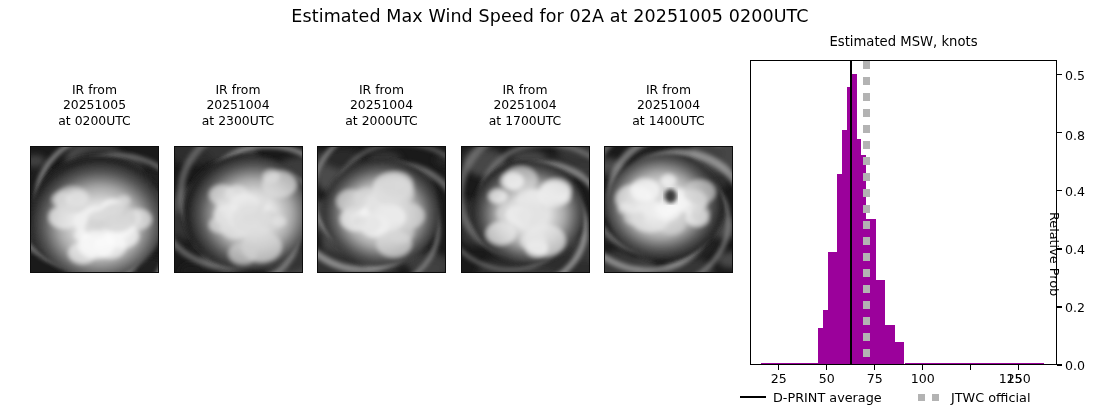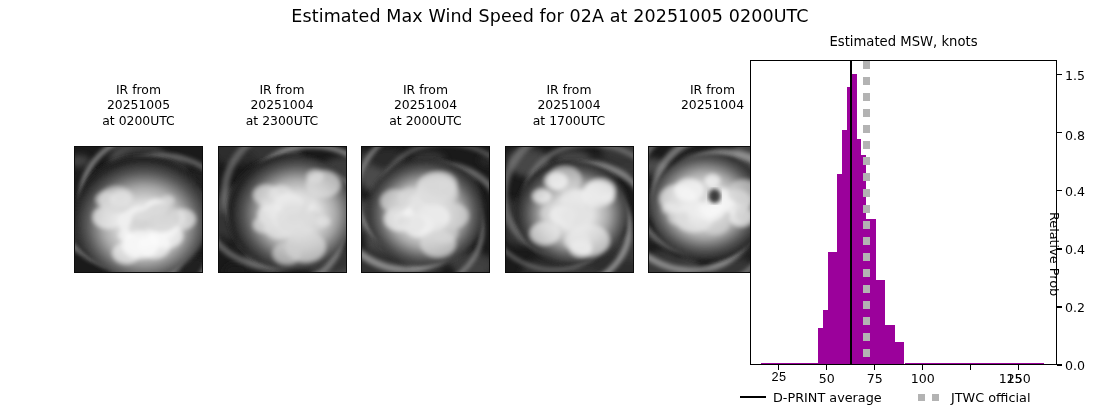--- a/index.html
+++ b/index.html
@@ -25,21 +25,20 @@
     letter-spacing: 0.1px;
     white-space: nowrap;
   }
   
   #ir-strip {
     position: absolute;
     left: 30px;
     top: 82px;
     width: 706px;
     height: 200px;
-    margin-left: 44px;
   }
   .ir-panel {
     position: absolute;
     top: 0;
     width: 129px;
   }
   .ir-caption {
     font-size: 12.4px;
     line-height: 15.4px;
     text-align: center;
@@ -562,20 +561,21 @@
             <ellipse cx="70.6" cy="70.7" rx="14.3" ry="11.0" fill="rgb(228,228,228)" opacity="0.7"></ellipse>
           </g>
           <rect width="129" height="127" fill="none" stroke="#0d0d0d" stroke-width="2"></rect>
         </svg>
       </div>
     </div>
     <div class="ir-panel" style="left: 574px;">
       <div class="ir-caption">
         <span>IR from</span>
         <span>20251004</span>
+        <span>at 1400UTC</span>
       </div>
       <div class="ir-image">
         <svg width="129" height="127" viewBox="0 0 129 127">
           <defs>
             <radialGradient id="core4" cx="47%" cy="48%" r="52%">
               <stop offset="0%" stop-color="#f2f2f2"></stop>
               <stop offset="32%" stop-color="#e2e2e2"></stop>
               <stop offset="58%" stop-color="#a9a9a9"></stop>
               <stop offset="80%" stop-color="#5a5a5a"></stop>
               <stop offset="100%" stop-color="#232323"></stop>
@@ -709,21 +709,21 @@
         <div class="hbar" style="left: 287.81px; width: 4.8px; height: 1.2px; background: rgb(155, 1, 155);"></div>
       </div>
     <div id="lines-layer">
         <div class="vline-solid" style="left: 98.68px;"></div>
         <div class="vline-dashed" style="left: 111.63px;"></div>
       </div>
   </div>
 
   <div id="axes-decor">
       <div class="xtick" style="left: 38.08px;"></div>
-      <div class="xticklabel" style="left: 38.78px; font-family: Liberation Mono, monospace;">25</div>
+      <div class="xticklabel" style="left: 38.78px;">25</div>
       <div class="xtick" style="left: 86.05px;"></div>
       <div class="xticklabel" style="left: 86.75px;">50</div>
       <div class="xtick" style="left: 134.02px;"></div>
       <div class="xticklabel" style="left: 134.72px;">75</div>
       <div class="xtick" style="left: 181.99px;"></div>
       <div class="xticklabel" style="left: 182.69px;">100</div>
       <div class="xtick" style="left: 229.96px;"></div>
       <div class="xticklabel" style="left: 230.66px; margin-left: 40px;">125</div>
       <div class="xtick" style="left: 277.93px;"></div>
       <div class="xticklabel" style="left: 278.63px;">150</div>
@@ -731,21 +731,21 @@
       <div class="yticklabel" style="top: 335px;">0.0</div>
       <div class="ytick" style="top: 276.2px;"></div>
       <div class="yticklabel" style="top: 276.9px;">0.2</div>
       <div class="ytick" style="top: 218.11px;"></div>
       <div class="yticklabel" style="top: 218.81px;">0.4</div>
       <div class="ytick" style="top: 160.01px;"></div>
       <div class="yticklabel" style="top: 160.71px;">0.4</div>
       <div class="ytick" style="top: 101.92px;"></div>
       <div class="yticklabel" style="top: 105px;">0.8</div>
       <div class="ytick" style="top: 43.82px;"></div>
-      <div class="yticklabel" style="top: 44.52px;">1.5</div>
+      <div class="yticklabel" style="top: 44.52px;">0.5</div>
     </div>
 
   <div id="ylabel">Relative Prob</div>
 </div>
 
 <div id="legend">
   <div class="legend-entry" style="left:0px;">
     <span class="legend-swatch-solid"></span>
     <span class="legend-text">D-PRINT average</span>
   </div>

